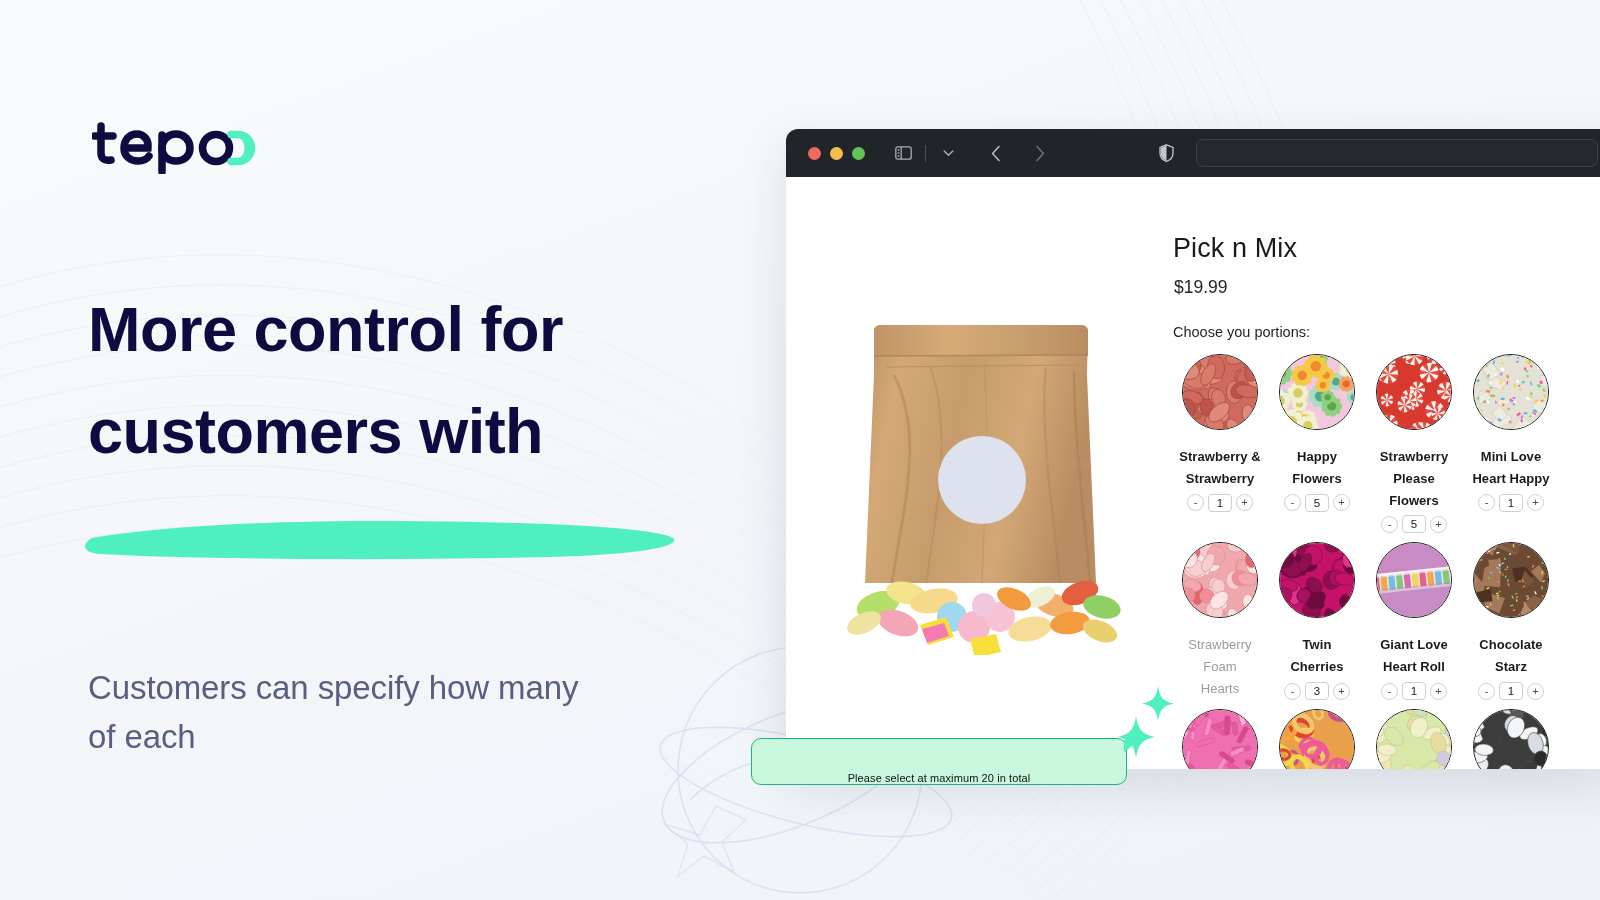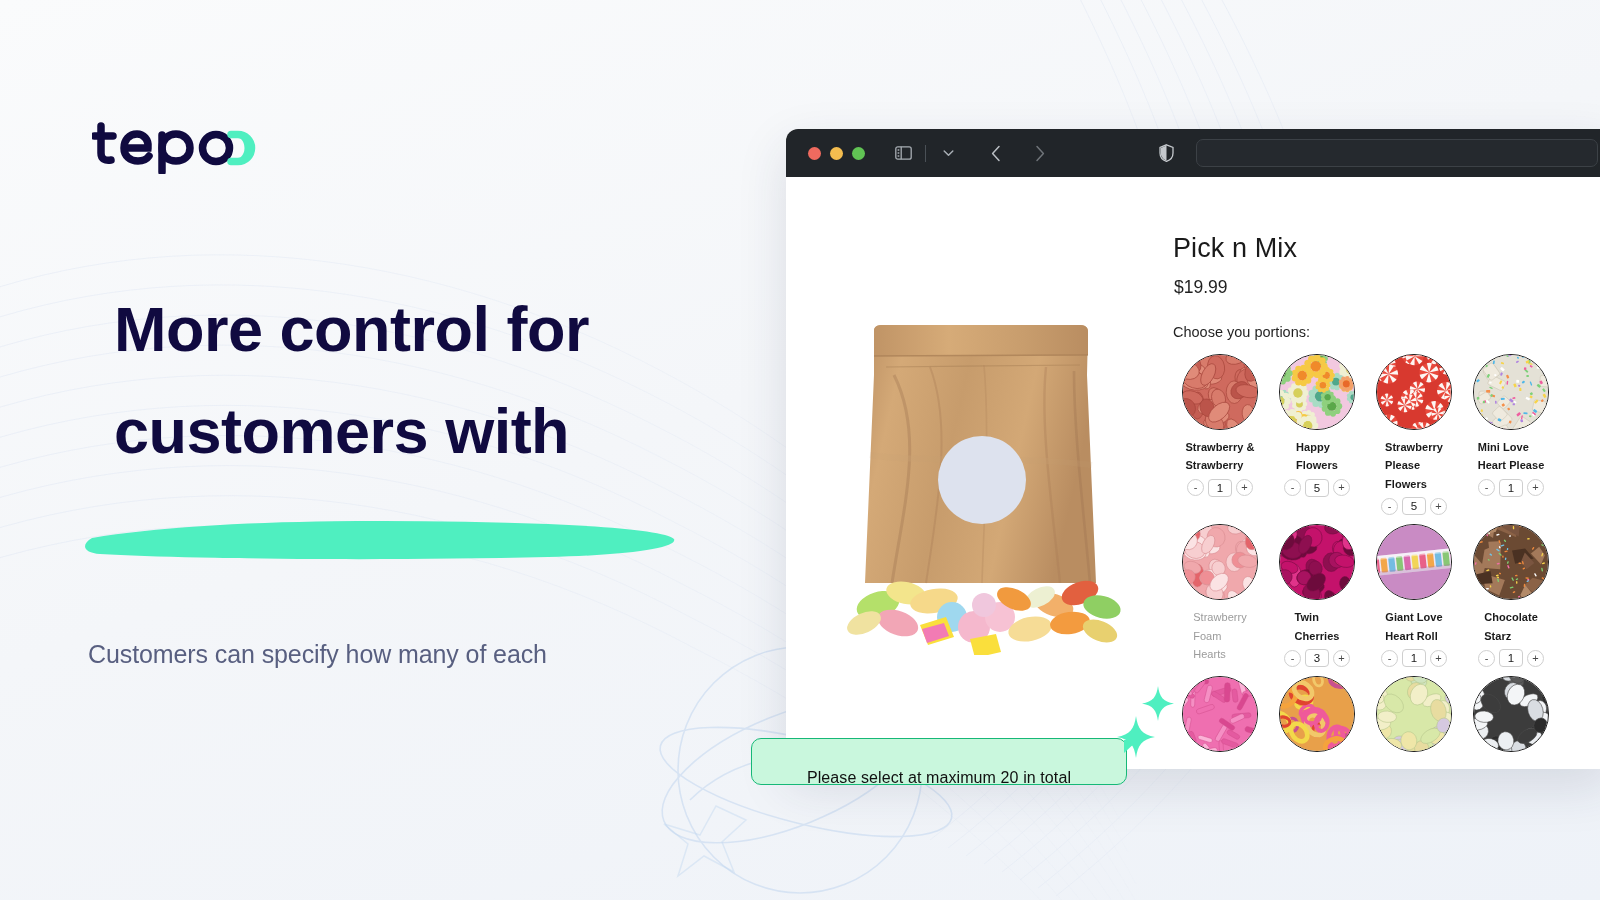--- a/index.html
+++ b/index.html
@@ -46,27 +46,27 @@
     letter-spacing: -0.5px;
     color: #100a40;
   }
   .brush {
     position: absolute;
     left: -10px; top: 514px;
     width: 602px; height: 46px;
     z-index: 0;
     pointer-events: none;
   }
-  .headline-text { position: relative; z-index: 2; margin-left: 26px; }
+  .headline-text { position: relative; z-index: 2; }
 
   .subtitle {
     position: absolute;
-    left: 0px; top: 636px;
+    left: 0px; top: 664px;
     width: 520px;
-    font-size: 25px;
+    font-size: 33px;
     line-height: 1.48;
     color: #585f80;
     letter-spacing: -0.1px;
   }
 
   
   .browser {
     position: absolute;
     left: 786px; top: 129px;
     width: 826px; height: 640px;
@@ -171,25 +171,25 @@
   .swatch {
     width: 76px; height: 76px;
     border-radius: 50%;
     border: 1.6px solid #1b1b1b;
     overflow: hidden;
     position: relative;
     background: #eee;
   }
   .swatch svg { display: block; width: 100%; height: 100%; }
   .option-name {
-    margin-top: 8px;
-    font-size: 11px;
+    margin-top: 16px;
+    font-size: 13px;
     font-weight: 700;
     line-height: 1.68;
-    text-align: left;
+    text-align: center;
     color: #1a1a1a;
     letter-spacing: 0.05px;
   }
   .option-cell.disabled .option-name { color: #9b9b9b; font-weight: 400; }
 
   .stepper {
     margin-top: 4px;
     display: flex;
     align-items: center;
     gap: 4px;
@@ -222,21 +222,21 @@
     width: 376px; height: 47px;
     background: #c9f7dd;
     border: 1.6px solid #16b877;
     border-radius: 10px;
     display: flex;
     align-items: center;
     justify-content: center;
     z-index: 40;
   }
   .callout-text {
-    font-size: 16px;
+    font-size: 11px;
     color: #101010;
     letter-spacing: 0.1px;
     margin-top: 32px;
   }
   .callout-tail {
     position: absolute;
     right: -12px; top: 1px;
     width: 0; height: 0;
     border-top: 13px solid #4ef0bd;
     border-right: 14px solid transparent;
@@ -1135,21 +1135,21 @@
                   <rect x="21.1" y="19.4" width="2.4" height="1.8" rx="0.6" fill="#ffffff" transform="rotate(20 21.1 19.4)"></rect>
                   <rect x="61.7" y="1.4" width="4.0" height="1.8" rx="0.6" fill="#f58f4a" transform="rotate(144 61.7 1.4)"></rect>
                   <rect x="6.2" y="60.6" width="2.9" height="2.4" rx="0.6" fill="#f7d44a" transform="rotate(6 6.2 60.6)"></rect>
                   <rect x="36.7" y="67.1" width="2.4" height="2.6" rx="0.6" fill="#f58f4a" transform="rotate(27 36.7 67.1)"></rect>
                   <rect x="23.1" y="46.9" width="3.1" height="1.6" rx="0.6" fill="#b084e0" transform="rotate(85 23.1 46.9)"></rect>
                   <rect x="69.4" y="26.0" width="3.5" height="2.7" rx="0.6" fill="#ef5fa0" transform="rotate(63 69.4 26.0)"></rect>
                   <rect x="45.7" y="30.3" width="2.1" height="2.0" rx="0.6" fill="#b084e0" transform="rotate(18 45.7 30.3)"></rect>
                   <rect x="56.0" y="8.0" width="4.3" height="1.4" rx="0.6" fill="#f7d44a" transform="rotate(12 56.0 8.0)"></rect>
                 </svg>
               </div>
-              <div class="option-name"><span>Mini Love</span><br><span>Heart Please</span></div>
+              <div class="option-name"><span>Mini Love</span><br><span>Heart Happy</span></div>
               <div class="stepper">
                 <button class="step-btn">-</button>
                 <div class="step-val">1</div>
                 <button class="step-btn">+</button>
               </div>
             </div>
             <div class="option-cell disabled">
               <div class="swatch">
                 <svg viewBox="0 0 76 76">
                   <rect width="76" height="76" fill="#f0a8ac"></rect>

